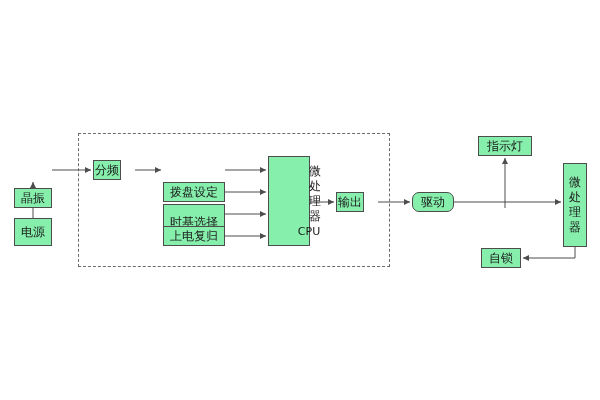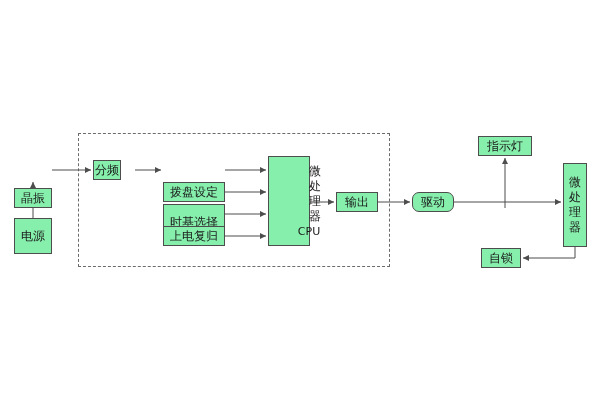--- a/index.html
+++ b/index.html
@@ -49,28 +49,28 @@
     z-index: 1;
     background: transparent;
   }
   #wires {
     position: absolute;
     left: 0; top: 0;
     z-index: 2;
   }
   
   #n-crystal   { left: 14px;  top: 160px; width: 38px; height: 20px; margin-top: 28px; }
-  #n-power     { left: 14px;  top: 218px; width: 38px; height: 36px; }
+  #n-power     { left: 14px;  top: 218px; width: 38px; height: 28px; }
   #n-divider   { left: 93px;  top: 160px; width: 28px; height: 20px; }
   #n-counter   { left: 163px; top: 160px; width: 62px; height: 20px; }
   #n-dial      { left: 163px; top: 182px; width: 62px; height: 20px; }
   #n-timebase  { left: 163px; top: 204px; width: 62px; height: 36px; }
   #n-reset     { left: 163px; top: 226px; width: 62px; height: 20px; }
   #n-cpu       { left: 268px; top: 156px; width: 32px; height: 90px; padding-left: 40px; }
-  #n-output    { left: 336px; top: 192px; width: 42px; height: 20px; }
+  #n-output    { left: 336px; top: 192px; width: 28px; height: 20px; }
   #n-drive     { left: 412px; top: 192px; width: 42px; height: 20px; border-radius: 7px; }
   #n-indicator { left: 478px; top: 136px; width: 54px; height: 20px; }
   #n-relay     { left: 563px; top: 163px; width: 24px; height: 84px; }
   #n-selflock  { left: 481px; top: 248px; width: 40px; height: 20px; }
 </style>
 </head>
 <body>
 
 <div id="stage">
 

